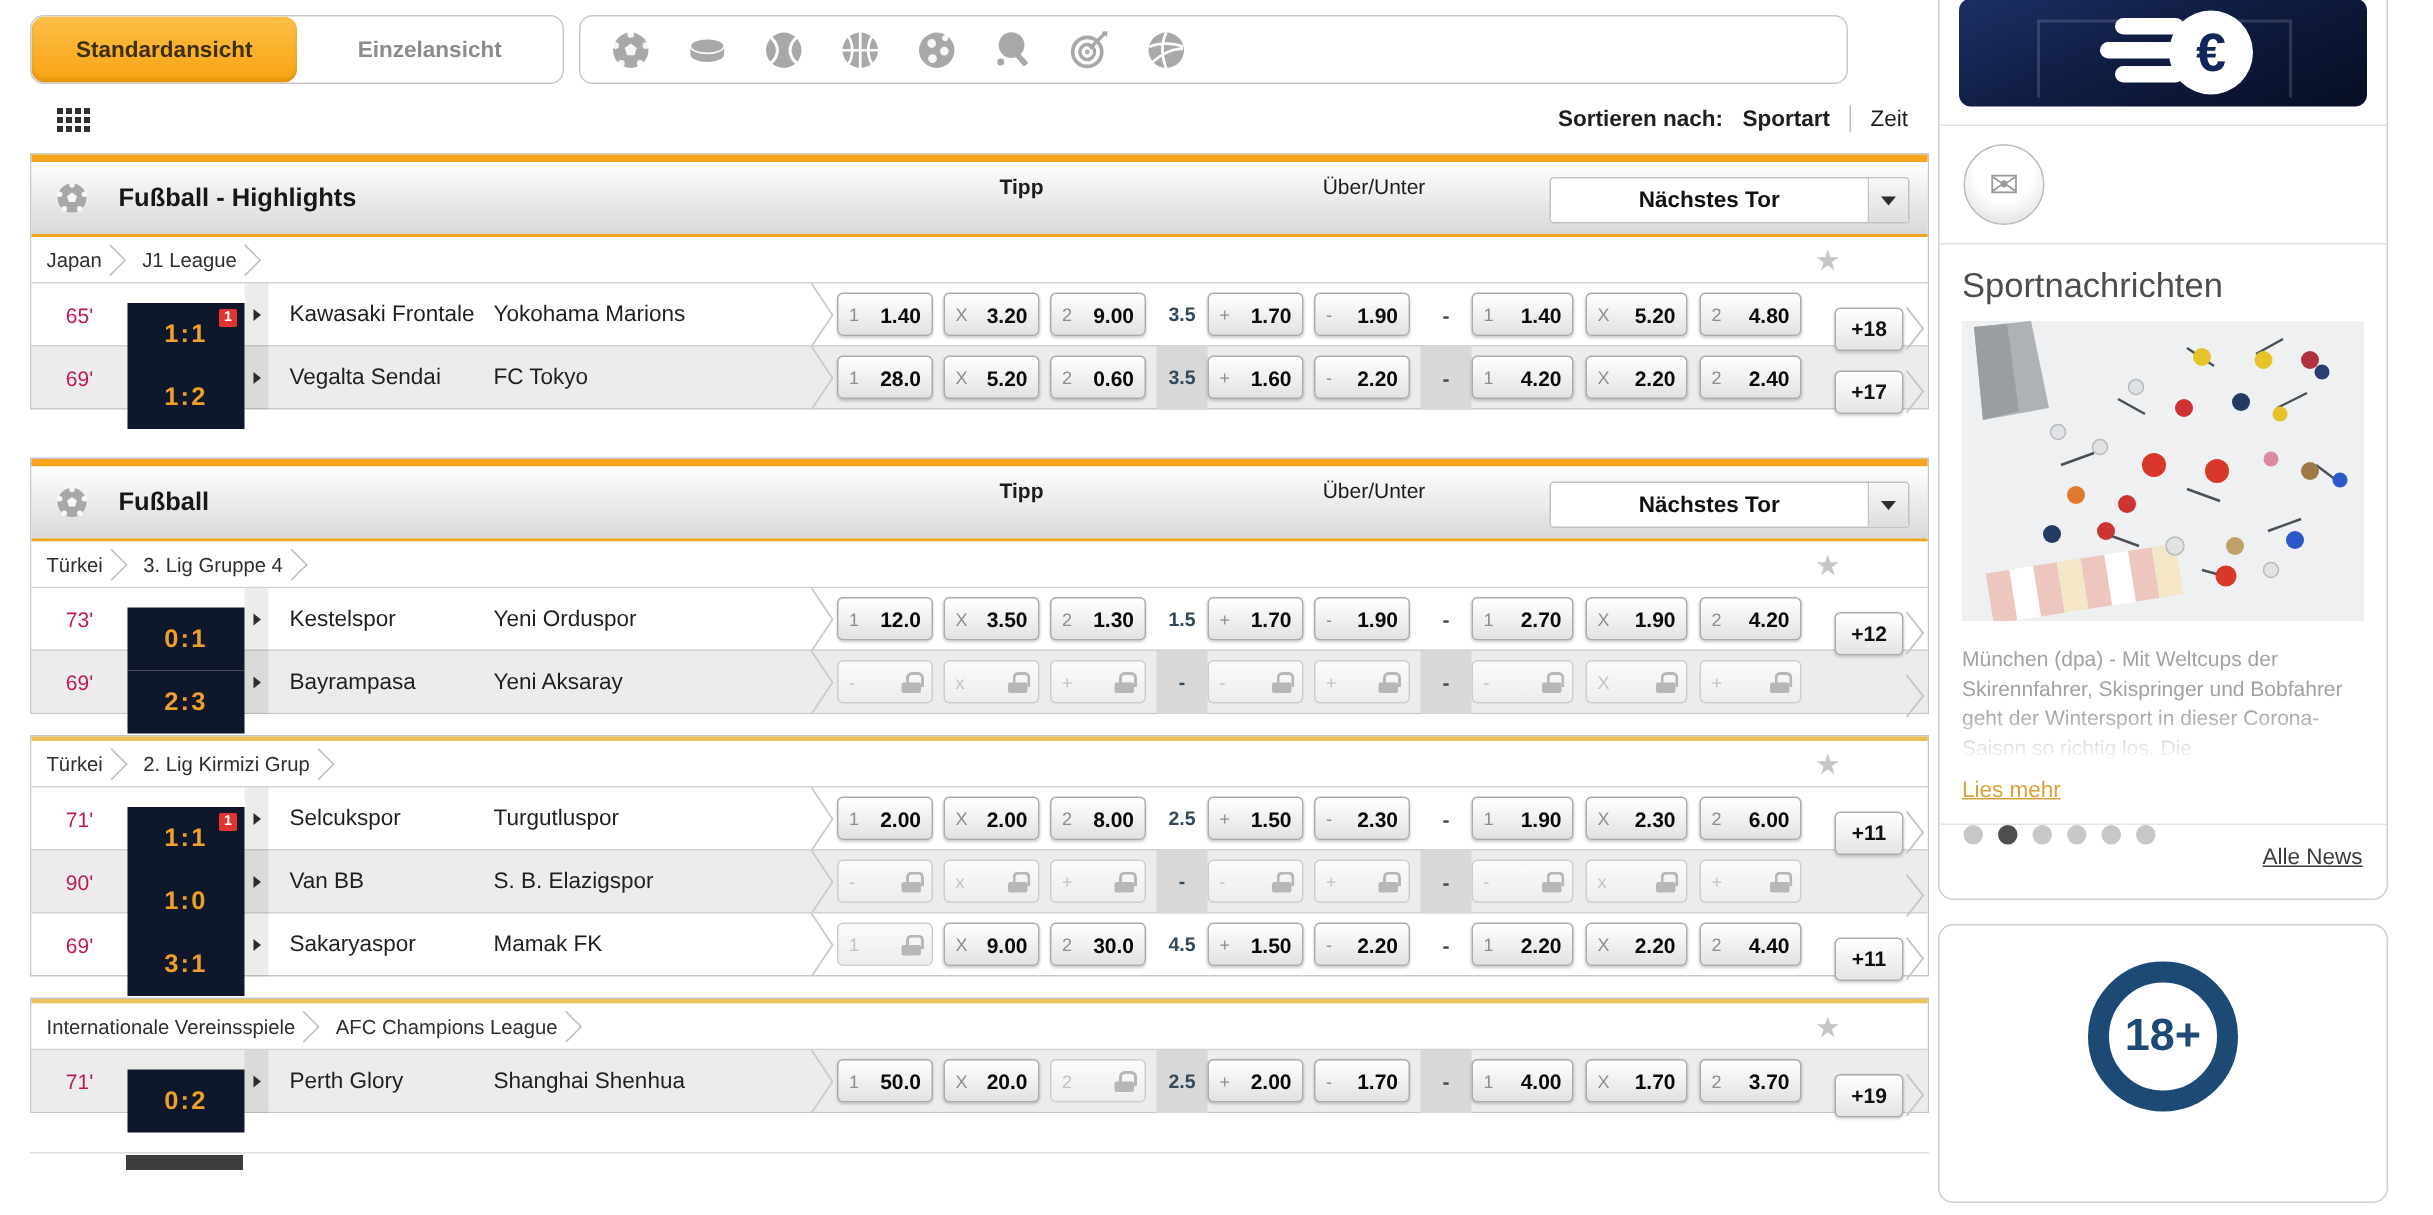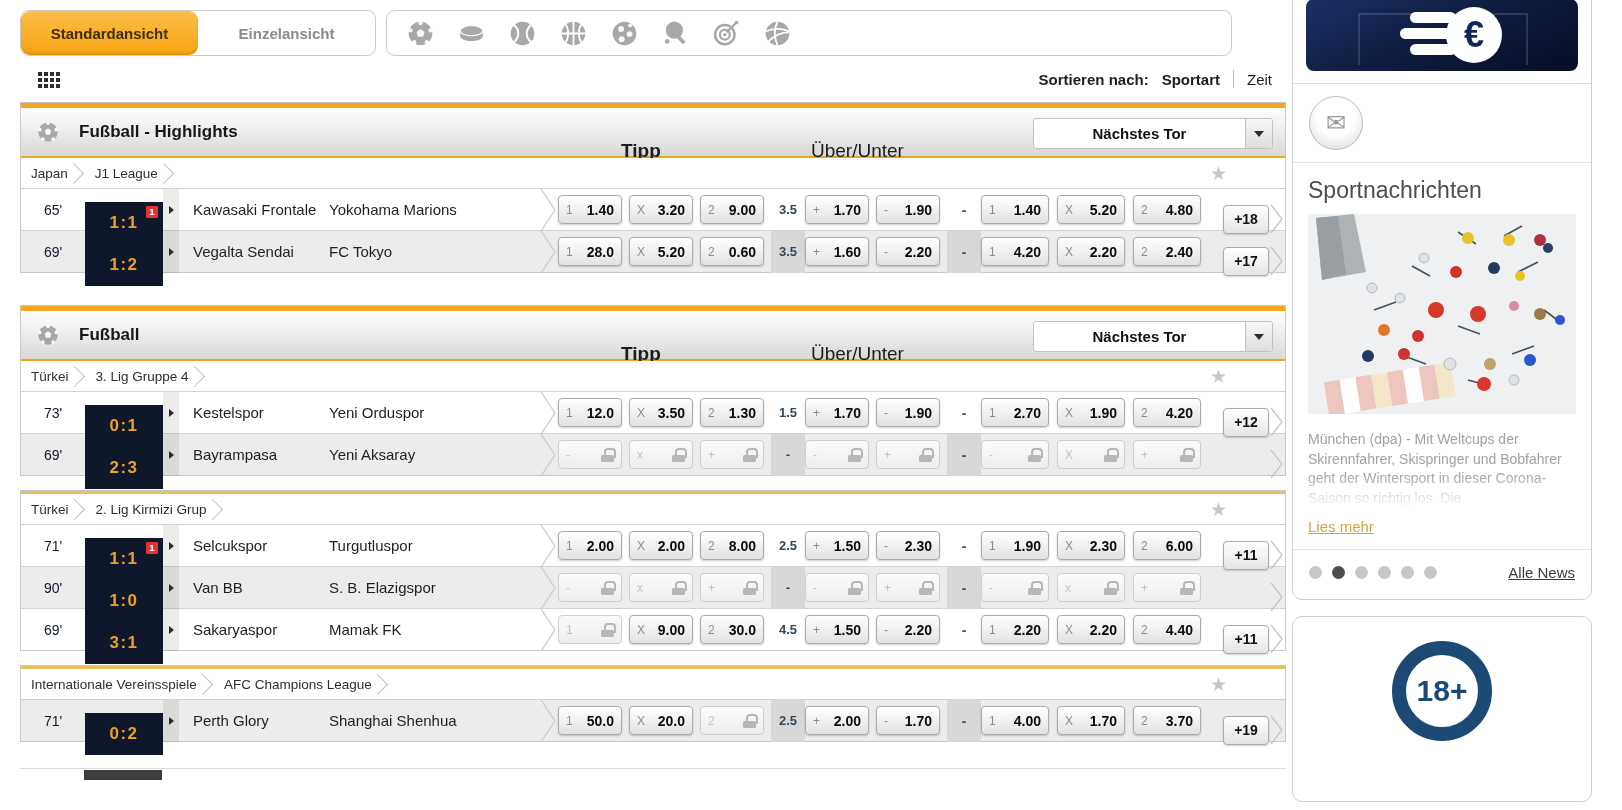--- a/index.html
+++ b/index.html
@@ -28,36 +28,36 @@
   .sort .sdiv { width:1px; height:18px; background:#c0c0c0; }
 
   .section-box { border:1px solid #c8c8c8; background:#fff; }
   .mb32 { margin-bottom:32px; } .mb14 { margin-bottom:14px; }
   .orange-bar { height:5px; background:#f7a41f; }
   .thin-bar { height:3px; background:#e9c05a; }
   .sec-header { position:relative; height:50px; background:linear-gradient(#ffffff,#d8d8d8); border-bottom:2px solid #f0a41c; display:flex; align-items:center; }
   .ball-icon { margin-left:16px; width:22px; height:22px; }
   .ball-icon svg { width:100%; height:100%; }
   .sec-title { margin-left:20px; font-size:17px; font-weight:bold; color:#171717; }
-  .col-label { position:absolute; top:32px; font-size:19px; color:#1c1c1c; text-align:left; }
+  .col-label { position:absolute; top:8px; font-size:14px; color:#1c1c1c; text-align:center; }
   .col-tipp { left:600px; width:120px; font-weight:bold; }
   .col-ou { left:790px; width:210px; }
   .ng-dropdown { position:absolute; right:12px; top:10px; width:240px; height:31px; background:#fff; border:1px solid #c2c2c2; border-radius:3px; display:flex; cursor:pointer; }
   .ng-label { flex:1; display:flex; align-items:center; justify-content:center; font-size:15px; font-weight:bold; color:#111; }
   .ng-arrow { width:27px; border-left:1px solid #c2c2c2; background:linear-gradient(#f7f7f7,#dedede); display:flex; align-items:center; justify-content:center; border-radius:0 3px 3px 0; }
   .ng-arrow i { width:0; height:0; border-left:5px solid transparent; border-right:5px solid transparent; border-top:6px solid #2d2d2d; }
 
   .crumbrow { position:relative; height:30px; display:flex; align-items:center; padding-left:10px; background:#fff; }
   .crumb { font-size:13.5px; color:#2e2e2e; cursor:pointer; }
   .crumb-sep { width:15px; height:15px; border-top:1px solid #bdbdbd; border-right:1px solid #bdbdbd; transform:rotate(45deg); margin:0 14px 0 -2px; flex:0 0 auto; }
   .star { position:absolute; right:58px; top:4px; font-size:19px; color:#c6c6c6; cursor:pointer; }
 
   .mrow { display:flex; align-items:center; height:42px; border-top:1px solid #d2d2d2; background:#fff; }
   .mrow.gray { background:#ececec; }
-  .cell-time { flex:0 0 64px; text-align:center; font-size:14px; color:#0f172a; }
+  .cell-time { flex:0 0 64px; text-align:center; font-size:14px; color:#be185d; }
   .score-box { flex:0 0 78px; height:42px; background:#0f172a; position:relative; display:flex; align-items:center; justify-content:center;margin-top:26px; }
   .score { font-size:17px; font-weight:bold; color:#efa02a; letter-spacing:1.5px; }
   .rbadge { position:absolute; top:4px; right:5px; width:12px; height:12px; background:#e03434; color:#fff; font-size:9.5px; font-weight:bold; line-height:12px; text-align:center; border-radius:1px; }
   .astrip { flex:0 0 16px; height:42px; background:rgba(0,0,0,.075); display:flex; align-items:center; justify-content:center; cursor:pointer; }
   .astrip i { width:0; height:0; border-top:4px solid transparent; border-bottom:4px solid transparent; border-left:5px solid #2b2b2b; }
   .t-home { flex:0 0 150px; padding-left:14px; font-size:15px; color:#1f1f1f; cursor:pointer; white-space:nowrap; overflow:hidden; }
   .t-away { flex:1 1 auto; font-size:15px; color:#1f1f1f; cursor:pointer; white-space:nowrap; overflow:hidden; }
   .notch { flex:0 0 20px; height:42px; }
   .grp { display:flex; align-items:center; }
   .ob { display:flex; justify-content:space-between; align-items:center; padding:0 7px; width:64px; height:29px; margin-right:7px; border:1px solid #ababab; border-radius:4px; background:linear-gradient(#ffffff,#e2e2e2); box-shadow:0 1px 2px rgba(0,0,0,.2); cursor:pointer; }
@@ -94,21 +94,21 @@
   .kontakt-label { margin-left:30px; font-size:38px; font-weight:300; color:#6e6e6e; letter-spacing:1px; }
 
   .news { padding:0 15px; }
   .news-heading { margin:14px 0 10px 0; font-size:23px; font-weight:400; color:#4d4d4d; }
   .news-title { font-size:14.5px; font-weight:bold; color:#373737; line-height:1.3; max-width:256px; }
   .news-img { margin-top:9px; width:268px; height:200px; display:block; }
   .fade-wrap { position:relative; margin-top:16px; max-height:80px; overflow:hidden; }
   .news-text { font-size:14px; color:#a2a2a2; line-height:1.4; }
   .fade-wrap::after { content:""; position:absolute; left:0; right:0; bottom:0; height:34px; background:linear-gradient(rgba(255,255,255,0), #fff); }
   .read-more { display:inline-block; margin:10px 0 14px 0; font-size:15px; color:#d9a23a; text-decoration:underline; cursor:pointer; }
-  .news-footer { border-top:1px solid #e4e4e4; height:50px; display:flex; align-items:center; padding:0 16px 4px 16px; }
+  .news-footer { border-top:1px solid #e4e4e4; height:50px; display:flex; align-items:flex-start; padding:0 16px 4px 16px;flex-direction:column; }
   .dots { display:flex; gap:10px; }
   .dot { width:13px; height:13px; border-radius:50%; background:#c7c7c7; cursor:pointer; }
   .dot.active { background:#4f4f4f; }
   .all-news { margin-left:auto; font-size:15px; color:#3c3c3c; text-decoration:underline; cursor:pointer; }
 
   .trust-box { margin-top:16px; padding-bottom:60px; }
   .trust-heading { padding:12px 16px; font-size:22px; font-weight:400; color:#4d4d4d; border-bottom:1px solid #e4e4e4; }
   .age-badge { margin:24px auto 0 auto; width:100px; height:100px; border-radius:50%; border:14px solid #1c4a74; background:#fff; color:#1c4a74; font-size:30px; font-weight:bold; display:flex; align-items:center; justify-content:center; }
 </style>
 </head>

